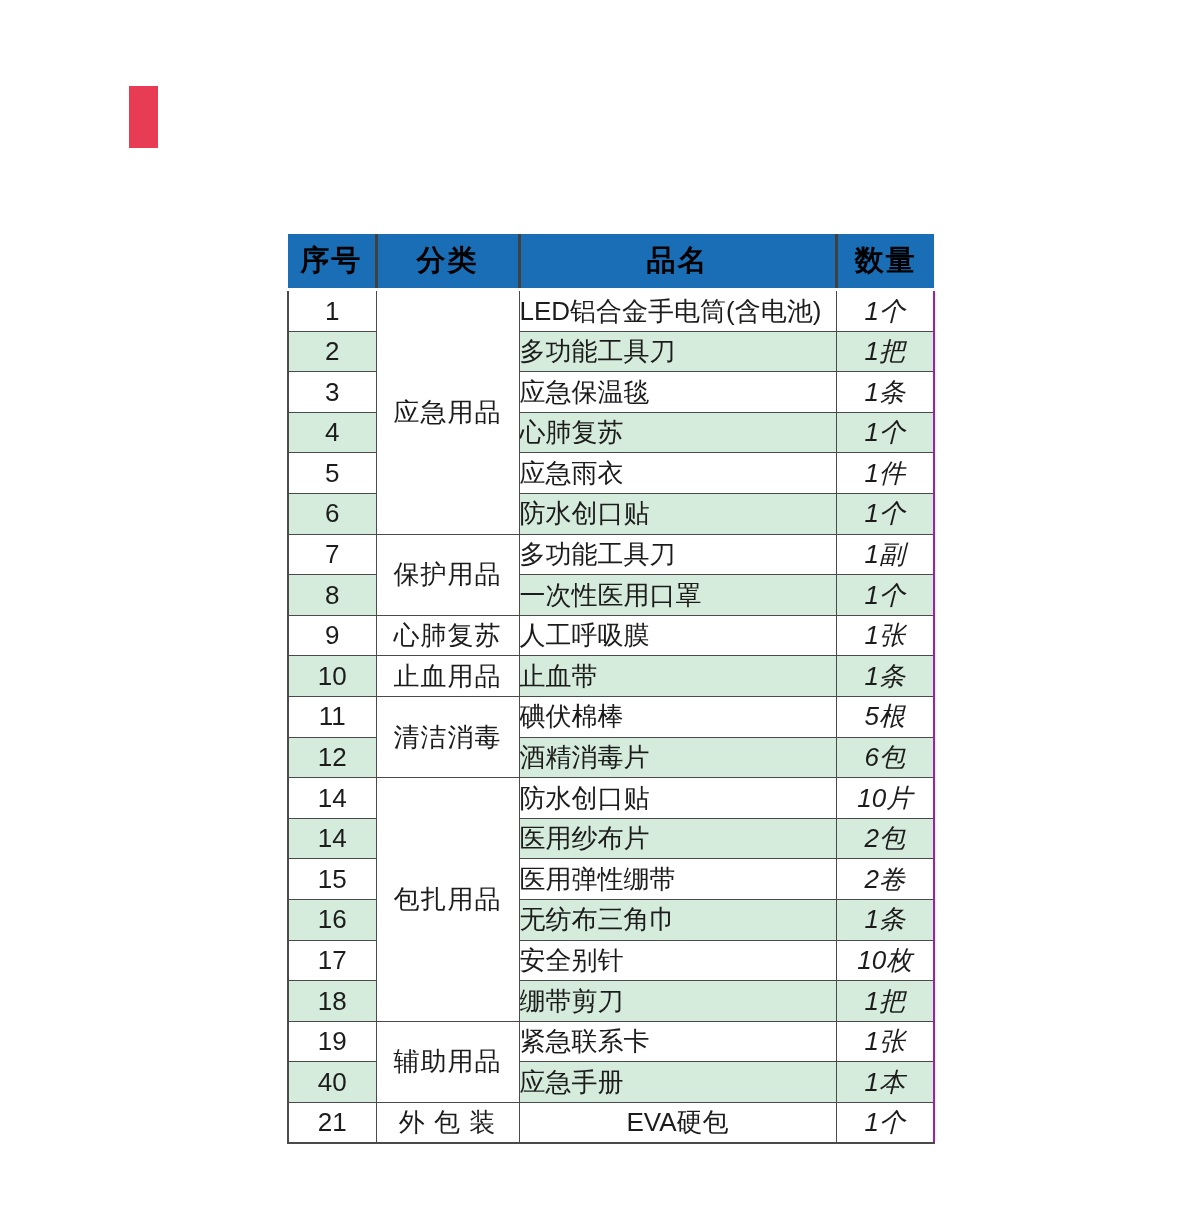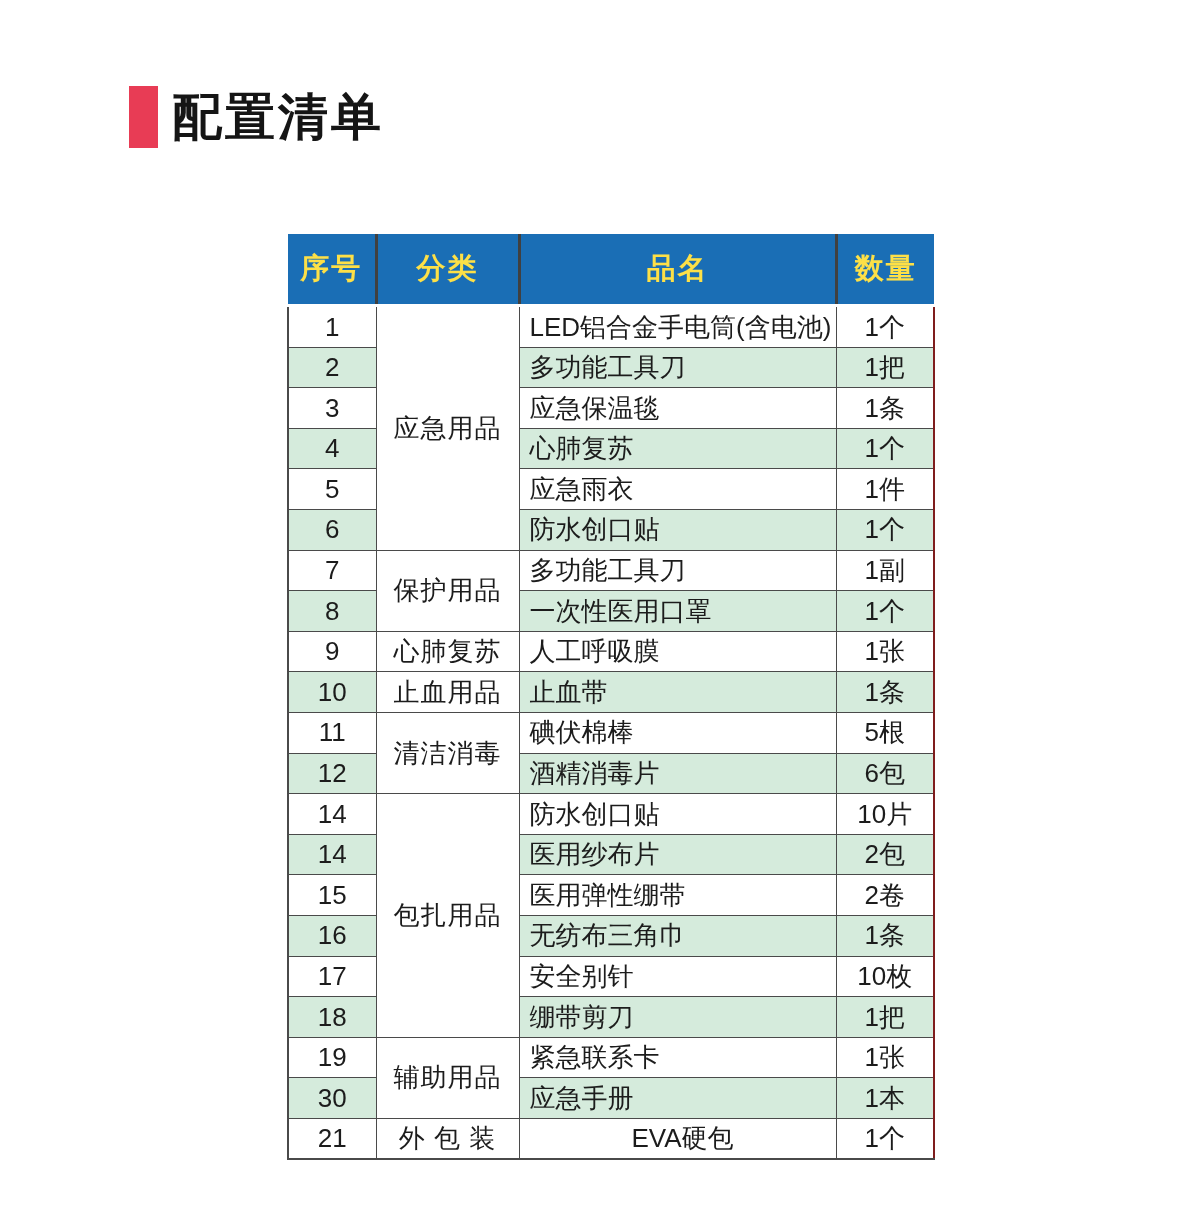--- a/index.html
+++ b/index.html
@@ -33,55 +33,54 @@
     border-collapse: collapse;
     table-layout: fixed;
     width: 646px;
   }
   col.c-no   { width: 88px; }
   col.c-cat  { width: 143px; }
   col.c-name { width: 317px; }
   col.c-qty  { width: 98px; }
   th {
     background: #1A6EB5;
-    color: #fde047;
+    color: #000000;
     font-size: 29px;
     font-weight: 700;
     height: 54px;
     text-align: center;
-    padding: 8px;
+    padding: 0;
     letter-spacing: 2px;
   }
   th + th { border-left: 3px solid #404040; }
   thead th { border-bottom: 3px solid #ffffff; }
   td {
     border: 1px solid #4a4a4a;
     height: 39.6px;
     font-size: 26px;
     color: #1c1c1c;
     text-align: center;
     padding: 0;
     line-height: 1.1;
     white-space: nowrap;
     overflow: hidden;
   }
   tbody tr:nth-child(odd) td  { background: #ffffff; }
   tbody tr:nth-child(even) td { background: #D5EBDC; }
   td.cat  { background: #ffffff !important; letter-spacing: 1px; }
-  td.name { text-align: left; padding-left: 10px; }
+  td.name { text-align: left; padding-left: 0; }
   tbody td:first-child { border-left: 2px solid #4a4a4a; }
-  tbody td:last-child  { border-right: 2px solid #7f1d1d; }
+  tbody td:last-child  { border-right: 2px solid #a21caf; font-style: italic; }
   tbody tr:last-child td { border-bottom: 2px solid #4a4a4a; text-align: center; }
 </style>
 </head>
 <body>
 
 <div class="title-block">
   <span class="accent-bar"></span>
-  <h1 class="page-title">配置清单</h1>
 </div>
 
 <table class="config-table">
   <colgroup>
     <col class="c-no">
       <col class="c-cat">
       <col class="c-name">
       <col class="c-qty">
   </colgroup>
   <thead>
@@ -189,21 +188,21 @@
       <td class="name">绷带剪刀</td>
       <td>1把</td>
     </tr>
     <tr>
       <td>19</td>
       <td class="cat" rowspan="2">辅助用品</td>
       <td class="name">紧急联系卡</td>
       <td>1张</td>
     </tr>
     <tr>
-      <td>30</td>
+      <td>40</td>
       <td class="name">应急手册</td>
       <td>1本</td>
     </tr>
     <tr>
       <td>21</td>
       <td class="cat">外 包 装</td>
       <td class="name">EVA硬包</td>
       <td>1个</td>
     </tr>
   </tbody>

